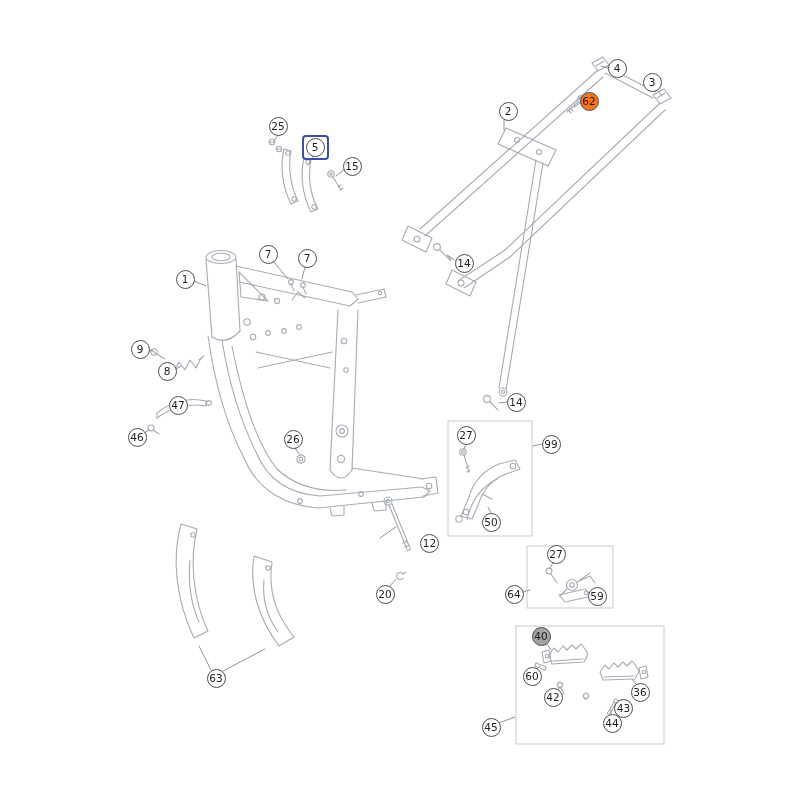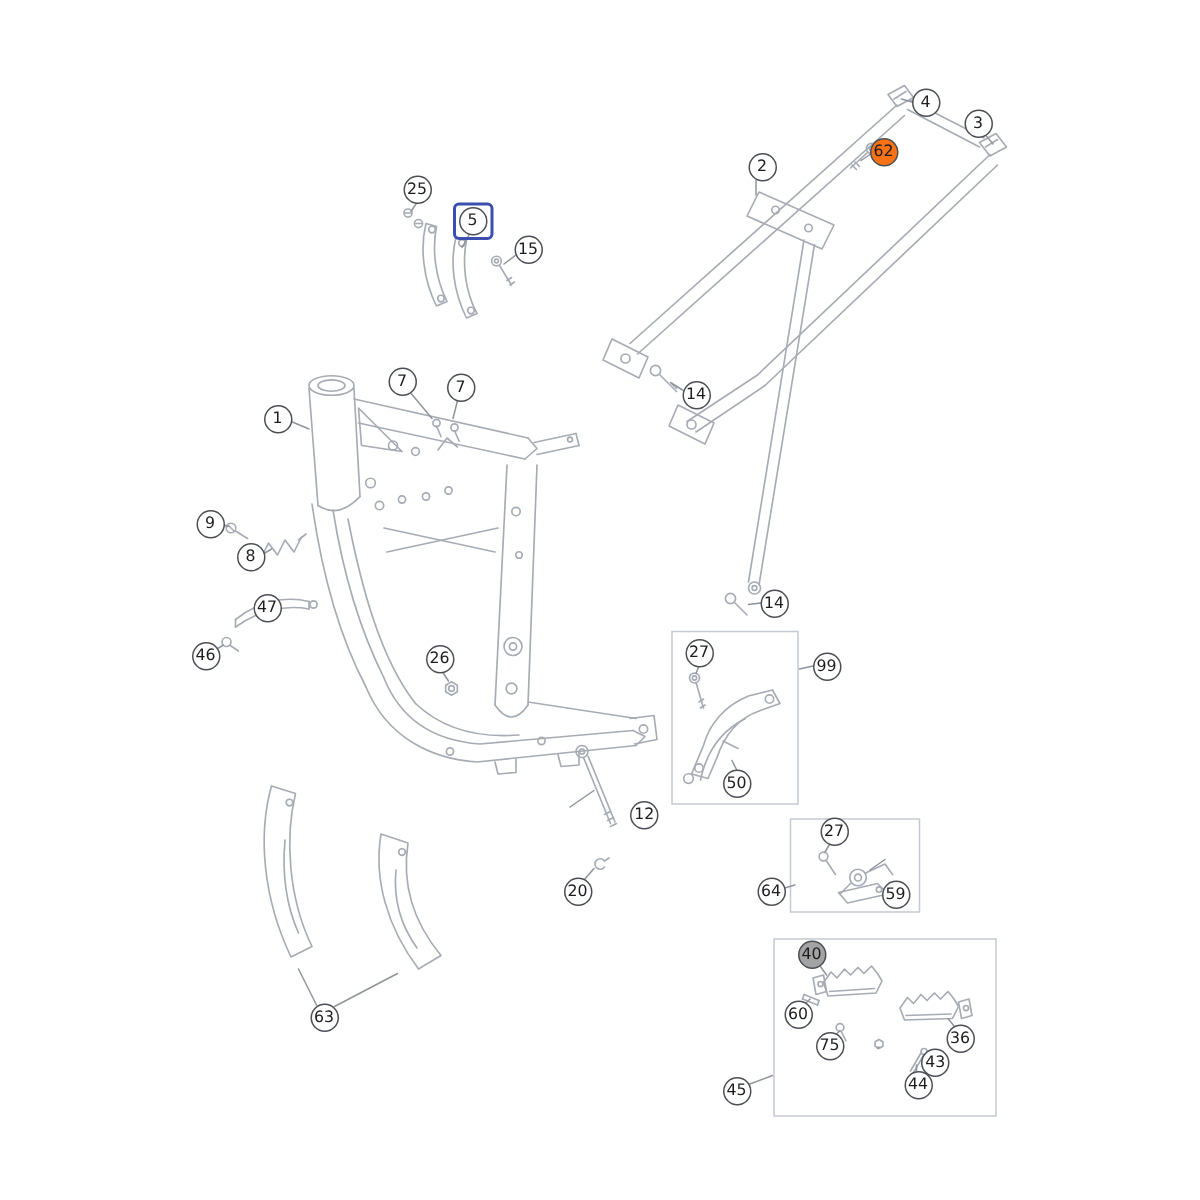--- a/index.html
+++ b/index.html
@@ -322,21 +322,21 @@
       <div class="callout" style="left: 466px; top: 435px; border-color: rgb(75, 79, 85); color: rgb(29, 29, 31); background: rgb(255, 255, 255);">27</div>
       <div class="callout" style="left: 551px; top: 444px; border-color: rgb(75, 79, 85); color: rgb(29, 29, 31); background: rgb(255, 255, 255);">99</div>
       <div class="callout" style="left: 491px; top: 522px; border-color: rgb(75, 79, 85); color: rgb(29, 29, 31); background: rgb(255, 255, 255);">50</div>
       <div class="callout" style="left: 372px; top: 543px; border-color: rgb(75, 79, 85); color: rgb(29, 29, 31); background: rgb(255, 255, 255); margin-left: 48px;">12</div>
       <div class="callout" style="left: 385px; top: 594px; border-color: rgb(75, 79, 85); color: rgb(29, 29, 31); background: rgb(255, 255, 255);">20</div>
       <div class="callout" style="left: 556px; top: 554px; border-color: rgb(75, 79, 85); color: rgb(29, 29, 31); background: rgb(255, 255, 255);">27</div>
       <div class="callout" style="left: 597px; top: 596px; border-color: rgb(75, 79, 85); color: rgb(29, 29, 31); background: rgb(255, 255, 255);">59</div>
       <div class="callout" style="left: 514px; top: 594px; border-color: rgb(75, 79, 85); color: rgb(29, 29, 31); background: rgb(255, 255, 255);">64</div>
       <div class="callout" style="left: 541px; top: 636px; border-color: rgb(75, 79, 85); color: rgb(29, 29, 31); background: #a3a3a3;">40</div>
       <div class="callout" style="left: 532px; top: 676px; border-color: rgb(75, 79, 85); color: rgb(29, 29, 31); background: rgb(255, 255, 255);">60</div>
-      <div class="callout" style="left: 553px; top: 697px; border-color: rgb(75, 79, 85); color: rgb(29, 29, 31); background: rgb(255, 255, 255);">75</div>
+      <div class="callout" style="left: 553px; top: 697px; border-color: rgb(75, 79, 85); color: rgb(29, 29, 31); background: rgb(255, 255, 255);">42</div>
       <div class="callout" style="left: 582px; top: 708px; border-color: rgb(75, 79, 85); color: rgb(29, 29, 31); background: rgb(255, 255, 255); margin-left: 32px;">43</div>
       <div class="callout" style="left: 612px; top: 723px; border-color: rgb(75, 79, 85); color: rgb(29, 29, 31); background: rgb(255, 255, 255);">44</div>
       <div class="callout" style="left: 640px; top: 692px; border-color: rgb(75, 79, 85); color: rgb(29, 29, 31); background: rgb(255, 255, 255);">36</div>
       <div class="callout" style="left: 491px; top: 727px; border-color: rgb(75, 79, 85); color: rgb(29, 29, 31); background: rgb(255, 255, 255);">45</div>
       <div class="callout" style="left: 216px; top: 678px; border-color: rgb(75, 79, 85); color: rgb(29, 29, 31); background: rgb(255, 255, 255);">63</div>
     </div>
 
 </div>
 
 </body></html>

